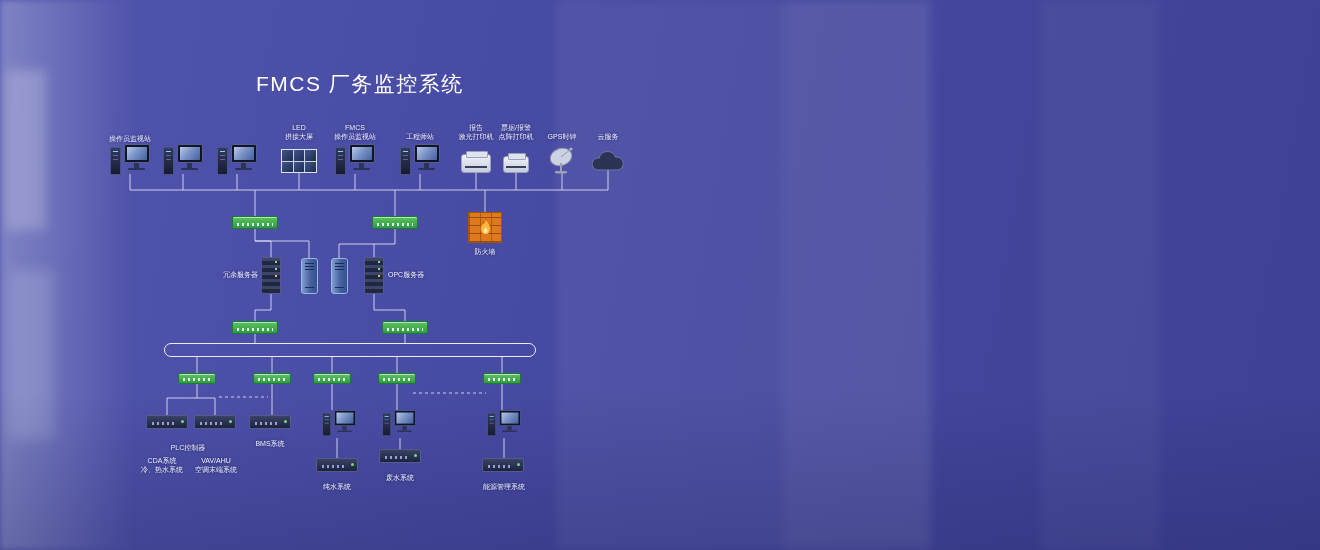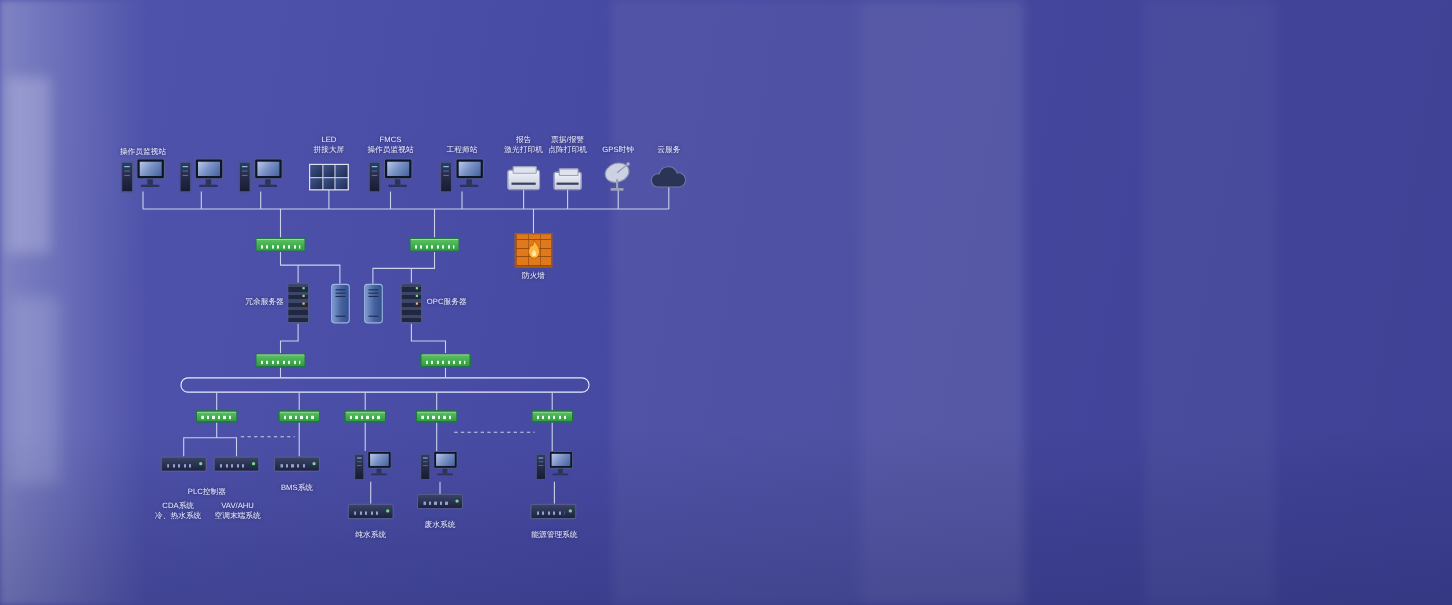--- a/index.html
+++ b/index.html
@@ -105,20 +105,21 @@
 <div class="stage">
 
   <div class="bgshape bg-left"></div>
   <div class="bgshape bg-door1"></div>
   <div class="bgshape bg-door2"></div>
   <div class="bgshape bg-col1"></div>
   <div class="bgshape bg-col2"></div>
   <div class="bgshape bg-col3"></div>
   <div class="bgshape bg-bottom"></div>
 
+  <div class="title">FMCS 厂务监控系统</div>
 
   <svg class="lines" viewBox="0 0 1320 550">
     <path d="M130 174 V190 M183 174 V190 M237 174 V190 M299 172 V190 M355 174 V190 M420 174 V190 M476 172 V190 M516 172 V190 M562 172 V190 M608 170 V190 M130 190 H608"></path>
     <path d="M255 190 V216 M395 190 V216 M485 190 V212"></path>
     <path d="M271 257 V241 H255 V229 M309 258 V241 H255 M339 258 V244 H395 V229 M374 257 V244"></path>
     <path d="M271 294 V310 H255 V321 M374 294 V310 H405 V321"></path>
     <path d="M255 334 V343 M405 334 V343"></path>
     <path d="M197 357 V373 M272 357 V373 M332 357 V373 M397 357 V373 M502 357 V373"></path>
     <path d="M197 384 V398 M167 415 V398 H215 V415 M272 384 V415 M332 384 V410 M337 438 V458 M397 384 V410 M400 438 V449 M502 384 V410 M504 438 V458"></path>
     <path class="dash" d="M219 397 H268 M413 393 H486"></path>

